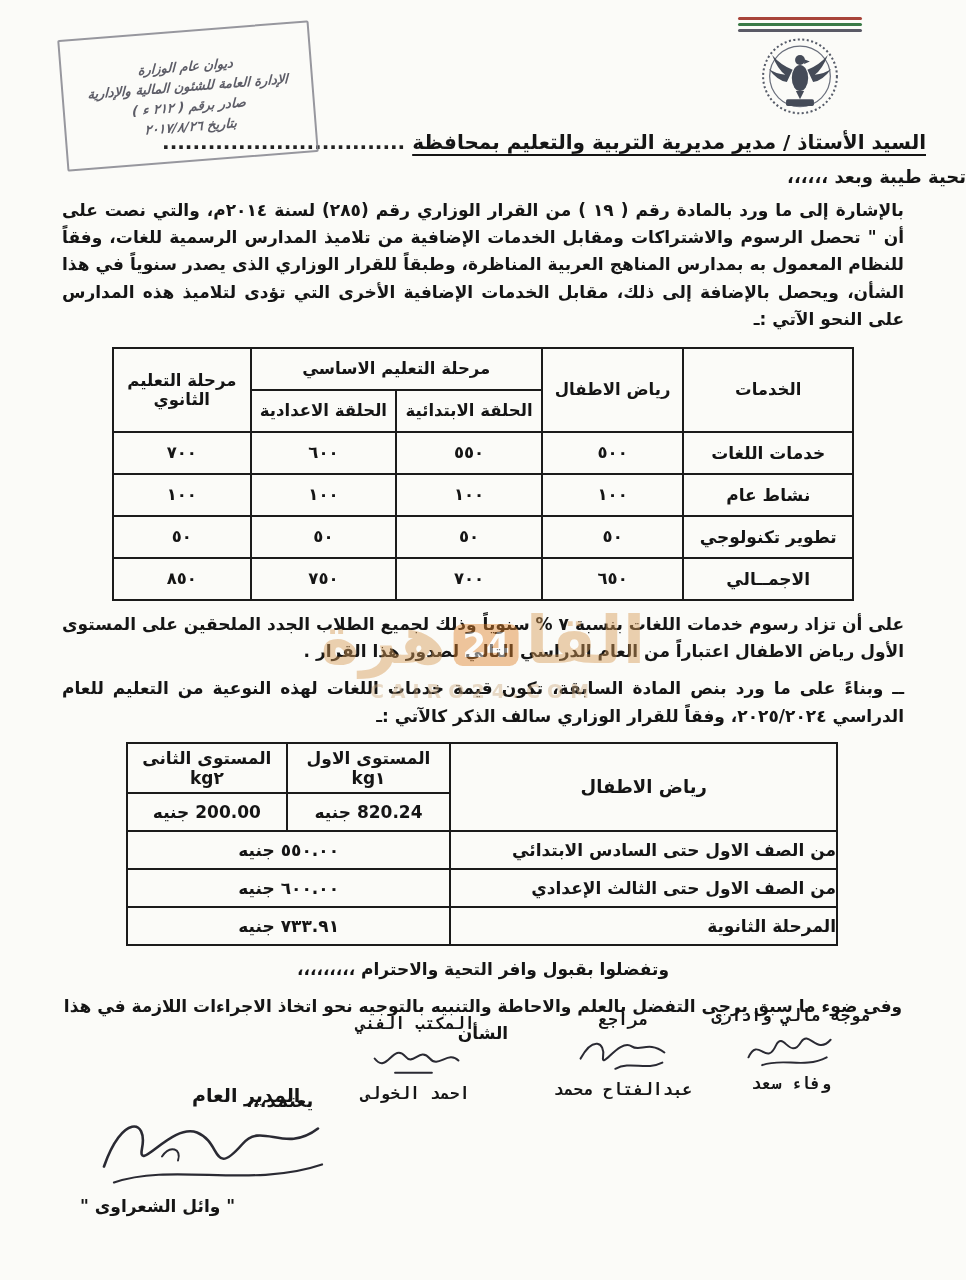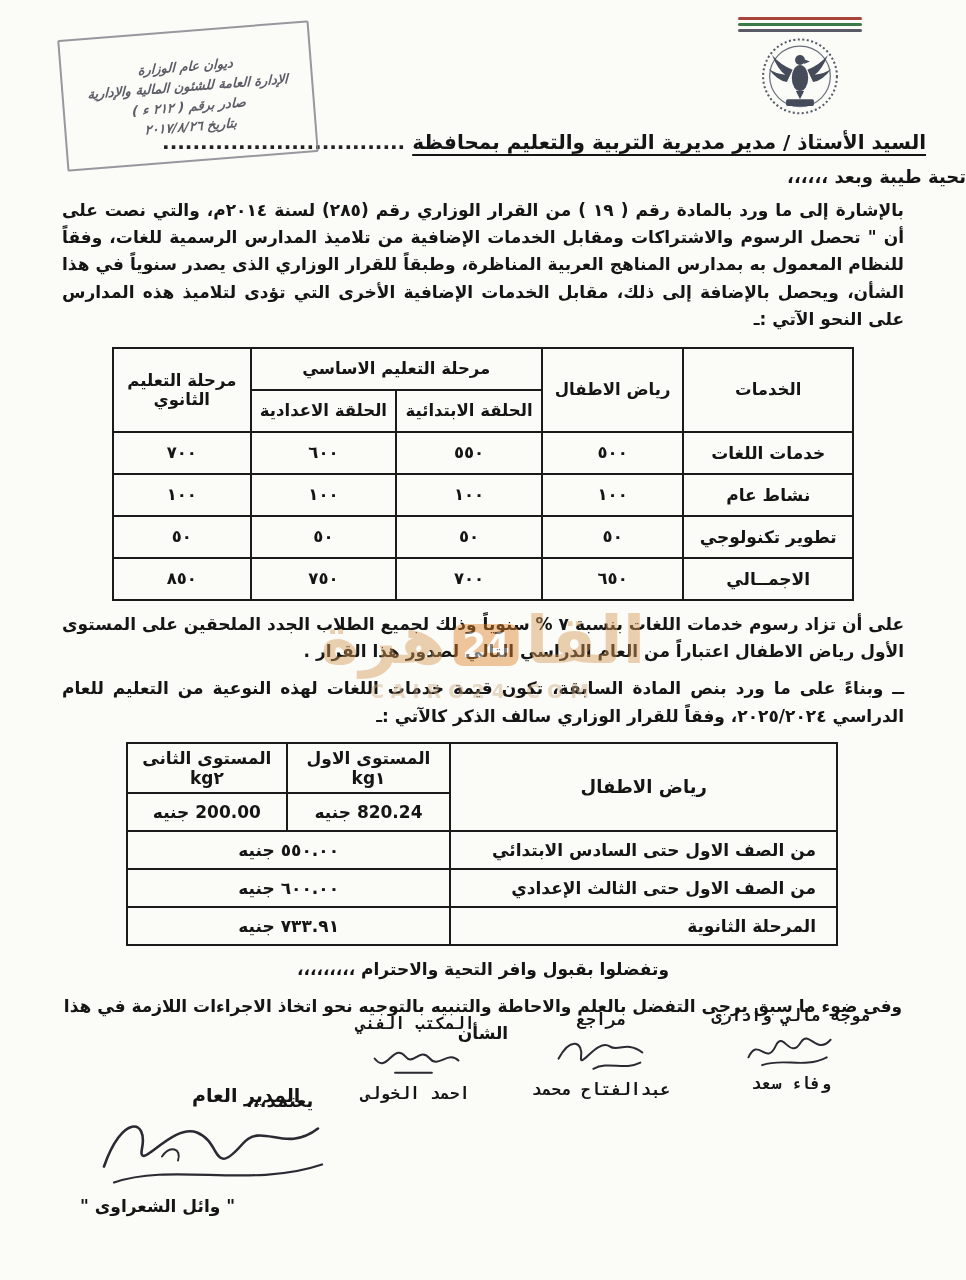--- a/index.html
+++ b/index.html
@@ -39,29 +39,29 @@
   p.body{margin:10px 62px 0;font-size:17px;line-height:1.6;text-align:justify;}
   p.center{text-align:center;}
   
   table{border-collapse:collapse;font-weight:bold;}
   td{border:2px solid #1b1b1b;text-align:center;padding:4px 6px;}
   .t1{margin:14px 112px 0;width:742px;}
   .t1 td{font-size:16.5px;height:32px;}
   .t1 .svc{font-size:17px;}
   .t2{margin:12px 128px 0;width:712px;}
   .t2 td{font-size:17px;height:28px;}
-  .t2 .lbl{text-align:right;padding-right:20px;}
+  .t2 .lbl{text-align:right;padding-right:0;}
   .t2 .big{font-size:18px;}
   
   .sig{position:absolute;width:170px;text-align:center;font-family:Liberation Mono, monospace;}
   .sig .t{font-size:16.5px;}
   .sig .n{font-size:16.5px;}
   .sig svg{display:block;margin:2px auto;}
   .sig1{left:706px;top:1006px;}
-  .sig2{left:516px;top:1010px;}
+  .sig2{left:538px;top:1010px;}
   .sig3{left:330px;top:1014px;}
   .approve-label{position:absolute;left:246px;top:1090px;font-size:18px;}
   .approve-title{position:absolute;left:192px;top:1084px;font-size:19px;}
   .approve-sig{position:absolute;left:92px;top:1102px;}
   .approve-name{position:absolute;left:80px;top:1196px;font-size:17px;}
   .sigstroke{stroke:#2a2a33;fill:none;stroke-linecap:round;}
 </style>
 </head>
 <body>
 

